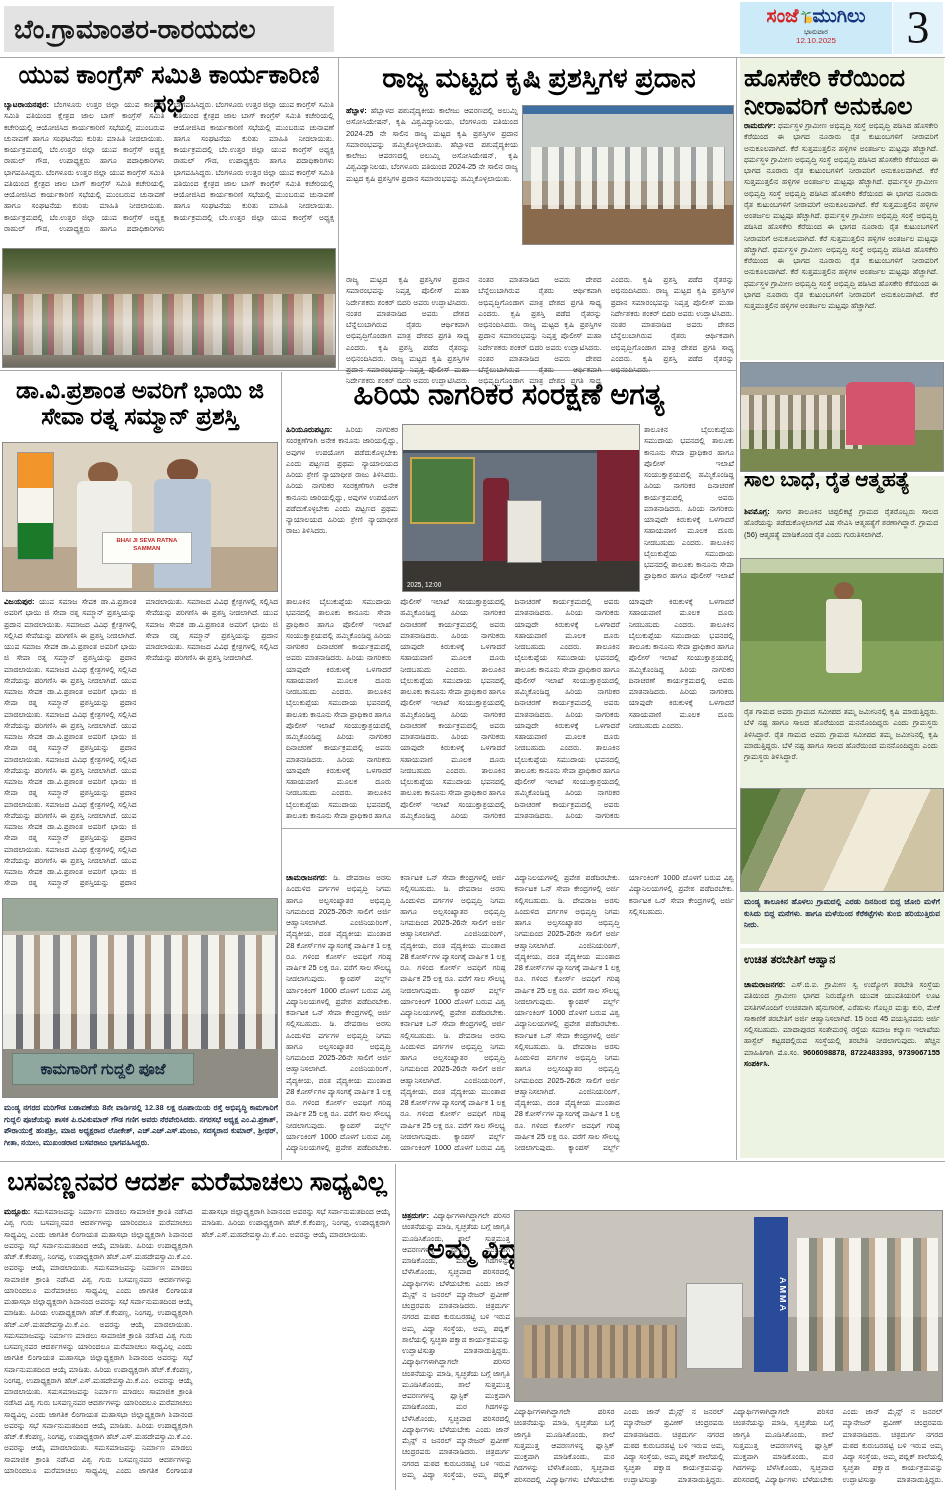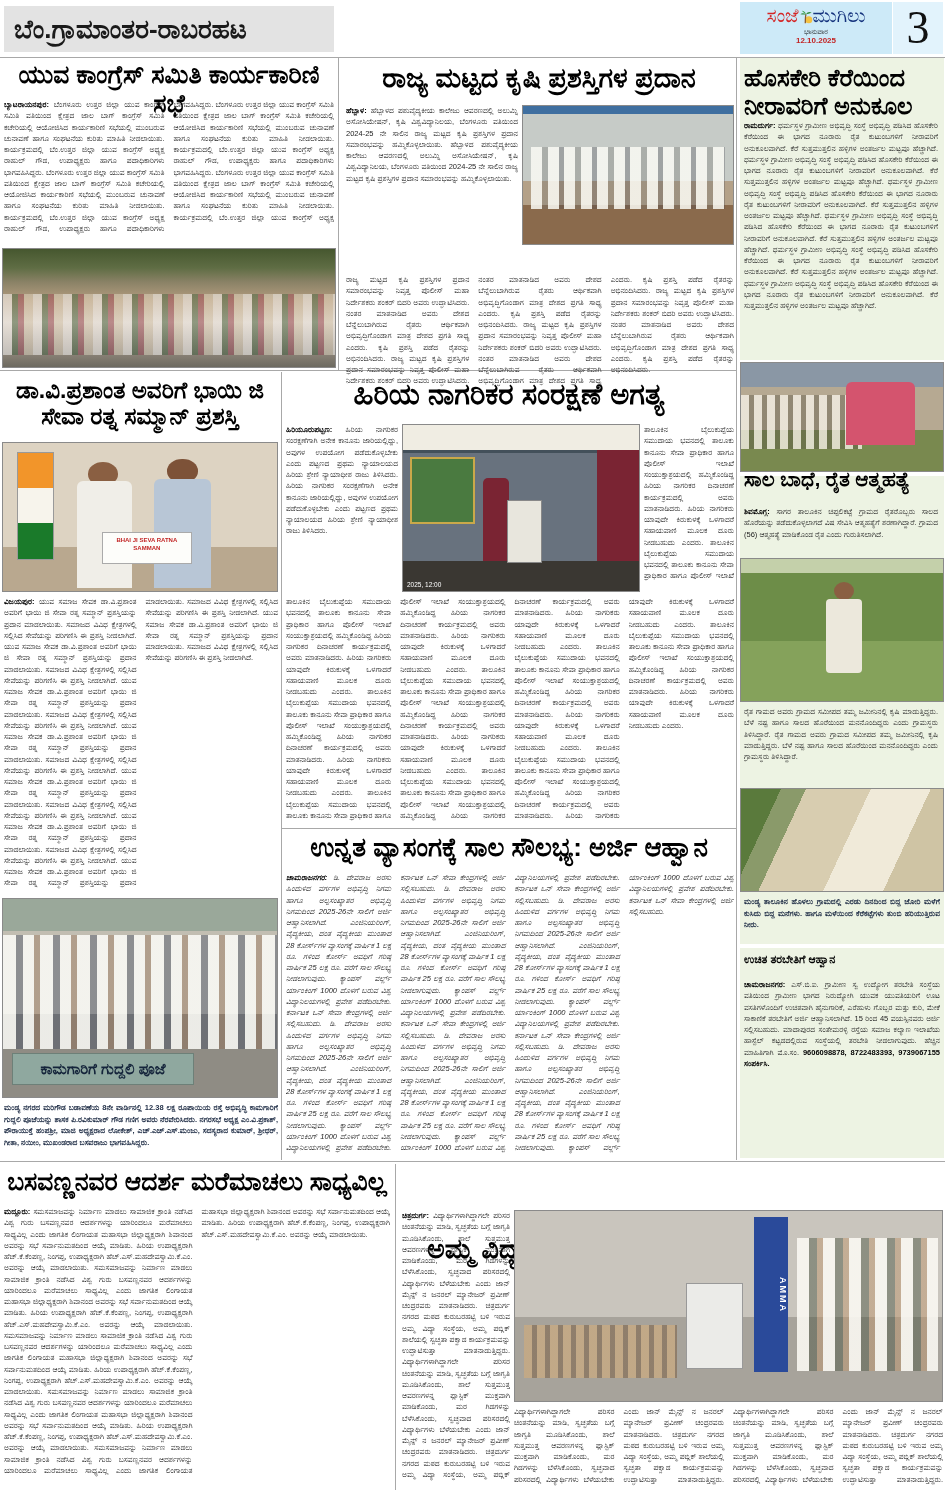--- a/index.html
+++ b/index.html
@@ -15,25 +15,25 @@
   .body-txt{position:absolute;font-size:7.5px;line-height:1.5;text-align:justify;color:#222;
             overflow:hidden;column-fill:auto;column-gap:9px;}
   .caption-txt{position:absolute;font-size:7.5px;line-height:1.55;text-align:justify;
                font-weight:bold;color:#24324a;overflow:hidden;}
   .photo{position:absolute;overflow:hidden;border:1px solid #8a8a8a;box-sizing:border-box;}
 
   
   #region-box{left:4px;top:6px;width:330px;height:46px;background:#e3e3e3;
               font-size:26px;font-weight:bold;line-height:46px;padding-left:10px;box-sizing:border-box;}
   #masthead{left:740px;top:2px;width:152px;height:52px;background:#cdeaf8;text-align:center;}
-  #masthead .title{font-size:19px;font-weight:normal;margin-top:3px;letter-spacing:0px;white-space:nowrap;}
+  #masthead .title{font-size:19px;font-weight:bold;margin-top:3px;letter-spacing:0px;white-space:nowrap;}
   #masthead .t-red{color:#d42525;}
   #masthead .t-navy{color:#15337d;}
   #masthead .day{font-size:7px;color:#111;margin-top:1px;}
-  #masthead .date{font-size:8px;color:#c22525;font-weight:bold;}
+  #masthead .date{font-size:8px;color:#c22525;font-weight:normal;}
   #pagenum-box{left:893px;top:2px;width:50px;height:52px;background:#e2f3fc;text-align:center;
                font-family:"Liberation Serif",serif;font-size:46px;line-height:52px;color:#111;}
 
   
   #ph-youth{background:
      linear-gradient(180deg,#46572f 0%,#5f6d44 16%,#8a8266 28%,#b59d80 44%,#cdbfae 62%,#9b9083 82%,#6d6a60 100%);}
   #ph-youth .stripe{position:absolute;left:0;top:38%;width:100%;height:52%;
      background:repeating-linear-gradient(90deg,rgba(255,255,255,.5) 0 9px,rgba(30,80,40,.35) 9px 15px,
      rgba(150,40,70,.35) 15px 21px,rgba(240,230,210,.4) 21px 30px);}
   #ph-award{background:linear-gradient(180deg,#3f6fa0 0 6%,#c6cbc7 6% 54%,#b4a188 54% 72%,#8a6a4c 72% 100%);}
@@ -77,21 +77,21 @@
      background:repeating-linear-gradient(90deg,rgba(250,248,242,.9) 0 12px,rgba(70,80,60,.45) 12px 20px,
      rgba(190,150,110,.5) 20px 26px);}
   #ph-amma .kids{position:absolute;left:2%;top:60%;width:36%;height:28%;
      background:repeating-linear-gradient(90deg,rgba(200,170,130,.8) 0 8px,rgba(120,90,60,.5) 8px 13px);}
 </style>
 </head>
 <body>
 
 <div id="page">
 
-  <div class="abs" id="region-box">ಬೆಂ.ಗ್ರಾಮಾಂತರ-ರಾಬರಹಟ</div>
+  <div class="abs" id="region-box">ಬೆಂ.ಗ್ರಾಮಾಂತರ-ರಾರಯದಲ</div>
 
   <div class="abs" id="masthead">
     <div class="title">
       <span class="t-red">ಸಂಜೆ</span><svg width="14" height="14" viewBox="0 0 20 20" style="vertical-align:-2px;">
           <circle cx="14" cy="14" r="5" fill="#f5c242"></circle>
           <path d="M9 19 C9 13 9 9 10 6" stroke="#8a5a2a" stroke-width="1.8" fill="none"></path>
           <path d="M10 6 C7 4 4 4 2 6 C5 6 8 7 10 6 Z" fill="#2e8b3a"></path>
           <path d="M10 6 C12 3 15 2 18 4 C15 5 12 6 10 6 Z" fill="#2e8b3a"></path>
           <path d="M10 6 C9 3 7 1 4 1 C6 3 8 5 10 6 Z" fill="#3aa34a"></path>
         </svg><span class="t-navy">ಮುಗಿಲು</span>
@@ -198,22 +198,21 @@
     <div class="podium"></div>
     <div class="stamp">2025, 12:00</div>
   </div>
   <div class="body-txt" style="left:644px;top:424px;width:90px;height:168px;column-count:1;">
     <span>ತಾಲೂಕಿನ ಬೈಲುಕುಪ್ಪೆಯ ಸಮುದಾಯ ಭವನದಲ್ಲಿ ತಾಲೂಕು ಕಾನೂನು ಸೇವಾ ಪ್ರಾಧಿಕಾರ ಹಾಗೂ ಪೊಲೀಸ್ ಇಲಾಖೆ ಸಂಯುಕ್ತಾಶ್ರಯದಲ್ಲಿ ಹಮ್ಮಿಕೊಂಡಿದ್ದ ಹಿರಿಯ ನಾಗರಿಕರ ದಿನಾಚರಣೆ ಕಾರ್ಯಕ್ರಮದಲ್ಲಿ ಅವರು ಮಾತನಾಡಿದರು. ಹಿರಿಯ ನಾಗರಿಕರು ಯಾವುದೇ ಕಿರುಕುಳಕ್ಕೆ ಒಳಗಾದರೆ ಸಹಾಯವಾಣಿ ಮೂಲಕ ದೂರು ನೀಡಬಹುದು ಎಂದರು. ತಾಲೂಕಿನ ಬೈಲುಕುಪ್ಪೆಯ ಸಮುದಾಯ ಭವನದಲ್ಲಿ ತಾಲೂಕು ಕಾನೂನು ಸೇವಾ ಪ್ರಾಧಿಕಾರ ಹಾಗೂ ಪೊಲೀಸ್ ಇಲಾಖೆ ಸಂಯುಕ್ತಾಶ್ರಯದಲ್ಲಿ ಹಮ್ಮಿಕೊಂಡಿದ್ದ ಹಿರಿಯ ನಾಗರಿಕರ ದಿನಾಚರಣೆ ಕಾರ್ಯಕ್ರಮದಲ್ಲಿ ಅವರು ಮಾತನಾಡಿದರು. ಹಿರಿಯ ನಾಗರಿಕರು ಯಾವುದೇ ಕಿರುಕುಳಕ್ಕೆ ಒಳಗಾದರೆ ಸಹಾಯವಾಣಿ ಮೂಲಕ ದೂರು ನೀಡಬಹುದು ಎಂದರು. </span>
   </div>
   <div class="body-txt" style="left:286px;top:596px;width:448px;height:228px;column-count:4;">
     <span>ತಾಲೂಕಿನ ಬೈಲುಕುಪ್ಪೆಯ ಸಮುದಾಯ ಭವನದಲ್ಲಿ ತಾಲೂಕು ಕಾನೂನು ಸೇವಾ ಪ್ರಾಧಿಕಾರ ಹಾಗೂ ಪೊಲೀಸ್ ಇಲಾಖೆ ಸಂಯುಕ್ತಾಶ್ರಯದಲ್ಲಿ ಹಮ್ಮಿಕೊಂಡಿದ್ದ ಹಿರಿಯ ನಾಗರಿಕರ ದಿನಾಚರಣೆ ಕಾರ್ಯಕ್ರಮದಲ್ಲಿ ಅವರು ಮಾತನಾಡಿದರು. ಹಿರಿಯ ನಾಗರಿಕರು ಯಾವುದೇ ಕಿರುಕುಳಕ್ಕೆ ಒಳಗಾದರೆ ಸಹಾಯವಾಣಿ ಮೂಲಕ ದೂರು ನೀಡಬಹುದು ಎಂದರು. ತಾಲೂಕಿನ ಬೈಲುಕುಪ್ಪೆಯ ಸಮುದಾಯ ಭವನದಲ್ಲಿ ತಾಲೂಕು ಕಾನೂನು ಸೇವಾ ಪ್ರಾಧಿಕಾರ ಹಾಗೂ ಪೊಲೀಸ್ ಇಲಾಖೆ ಸಂಯುಕ್ತಾಶ್ರಯದಲ್ಲಿ ಹಮ್ಮಿಕೊಂಡಿದ್ದ ಹಿರಿಯ ನಾಗರಿಕರ ದಿನಾಚರಣೆ ಕಾರ್ಯಕ್ರಮದಲ್ಲಿ ಅವರು ಮಾತನಾಡಿದರು. ಹಿರಿಯ ನಾಗರಿಕರು ಯಾವುದೇ ಕಿರುಕುಳಕ್ಕೆ ಒಳಗಾದರೆ ಸಹಾಯವಾಣಿ ಮೂಲಕ ದೂರು ನೀಡಬಹುದು ಎಂದರು. ತಾಲೂಕಿನ ಬೈಲುಕುಪ್ಪೆಯ ಸಮುದಾಯ ಭವನದಲ್ಲಿ ತಾಲೂಕು ಕಾನೂನು ಸೇವಾ ಪ್ರಾಧಿಕಾರ ಹಾಗೂ ಪೊಲೀಸ್ ಇಲಾಖೆ ಸಂಯುಕ್ತಾಶ್ರಯದಲ್ಲಿ ಹಮ್ಮಿಕೊಂಡಿದ್ದ ಹಿರಿಯ ನಾಗರಿಕರ ದಿನಾಚರಣೆ ಕಾರ್ಯಕ್ರಮದಲ್ಲಿ ಅವರು ಮಾತನಾಡಿದರು. ಹಿರಿಯ ನಾಗರಿಕರು ಯಾವುದೇ ಕಿರುಕುಳಕ್ಕೆ ಒಳಗಾದರೆ ಸಹಾಯವಾಣಿ ಮೂಲಕ ದೂರು ನೀಡಬಹುದು ಎಂದರು. ತಾಲೂಕಿನ ಬೈಲುಕುಪ್ಪೆಯ ಸಮುದಾಯ ಭವನದಲ್ಲಿ ತಾಲೂಕು ಕಾನೂನು ಸೇವಾ ಪ್ರಾಧಿಕಾರ ಹಾಗೂ ಪೊಲೀಸ್ ಇಲಾಖೆ ಸಂಯುಕ್ತಾಶ್ರಯದಲ್ಲಿ ಹಮ್ಮಿಕೊಂಡಿದ್ದ ಹಿರಿಯ ನಾಗರಿಕರ ದಿನಾಚರಣೆ ಕಾರ್ಯಕ್ರಮದಲ್ಲಿ ಅವರು ಮಾತನಾಡಿದರು. ಹಿರಿಯ ನಾಗರಿಕರು ಯಾವುದೇ ಕಿರುಕುಳಕ್ಕೆ ಒಳಗಾದರೆ ಸಹಾಯವಾಣಿ ಮೂಲಕ ದೂರು ನೀಡಬಹುದು ಎಂದರು. ತಾಲೂಕಿನ ಬೈಲುಕುಪ್ಪೆಯ ಸಮುದಾಯ ಭವನದಲ್ಲಿ ತಾಲೂಕು ಕಾನೂನು ಸೇವಾ ಪ್ರಾಧಿಕಾರ ಹಾಗೂ ಪೊಲೀಸ್ ಇಲಾಖೆ ಸಂಯುಕ್ತಾಶ್ರಯದಲ್ಲಿ ಹಮ್ಮಿಕೊಂಡಿದ್ದ ಹಿರಿಯ ನಾಗರಿಕರ ದಿನಾಚರಣೆ ಕಾರ್ಯಕ್ರಮದಲ್ಲಿ ಅವರು ಮಾತನಾಡಿದರು. ಹಿರಿಯ ನಾಗರಿಕರು ಯಾವುದೇ ಕಿರುಕುಳಕ್ಕೆ ಒಳಗಾದರೆ ಸಹಾಯವಾಣಿ ಮೂಲಕ ದೂರು ನೀಡಬಹುದು ಎಂದರು. ತಾಲೂಕಿನ ಬೈಲುಕುಪ್ಪೆಯ ಸಮುದಾಯ ಭವನದಲ್ಲಿ ತಾಲೂಕು ಕಾನೂನು ಸೇವಾ ಪ್ರಾಧಿಕಾರ ಹಾಗೂ ಪೊಲೀಸ್ ಇಲಾಖೆ ಸಂಯುಕ್ತಾಶ್ರಯದಲ್ಲಿ ಹಮ್ಮಿಕೊಂಡಿದ್ದ ಹಿರಿಯ ನಾಗರಿಕರ ದಿನಾಚರಣೆ ಕಾರ್ಯಕ್ರಮದಲ್ಲಿ ಅವರು ಮಾತನಾಡಿದರು. ಹಿರಿಯ ನಾಗರಿಕರು ಯಾವುದೇ ಕಿರುಕುಳಕ್ಕೆ ಒಳಗಾದರೆ ಸಹಾಯವಾಣಿ ಮೂಲಕ ದೂರು ನೀಡಬಹುದು ಎಂದರು. ತಾಲೂಕಿನ ಬೈಲುಕುಪ್ಪೆಯ ಸಮುದಾಯ ಭವನದಲ್ಲಿ ತಾಲೂಕು ಕಾನೂನು ಸೇವಾ ಪ್ರಾಧಿಕಾರ ಹಾಗೂ ಪೊಲೀಸ್ ಇಲಾಖೆ ಸಂಯುಕ್ತಾಶ್ರಯದಲ್ಲಿ ಹಮ್ಮಿಕೊಂಡಿದ್ದ ಹಿರಿಯ ನಾಗರಿಕರ ದಿನಾಚರಣೆ ಕಾರ್ಯಕ್ರಮದಲ್ಲಿ ಅವರು ಮಾತನಾಡಿದರು. ಹಿರಿಯ ನಾಗರಿಕರು ಯಾವುದೇ ಕಿರುಕುಳಕ್ಕೆ ಒಳಗಾದರೆ ಸಹಾಯವಾಣಿ ಮೂಲಕ ದೂರು ನೀಡಬಹುದು ಎಂದರು. ತಾಲೂಕಿನ ಬೈಲುಕುಪ್ಪೆಯ ಸಮುದಾಯ ಭವನದಲ್ಲಿ ತಾಲೂಕು ಕಾನೂನು ಸೇವಾ ಪ್ರಾಧಿಕಾರ ಹಾಗೂ ಪೊಲೀಸ್ ಇಲಾಖೆ ಸಂಯುಕ್ತಾಶ್ರಯದಲ್ಲಿ ಹಮ್ಮಿಕೊಂಡಿದ್ದ ಹಿರಿಯ ನಾಗರಿಕರ ದಿನಾಚರಣೆ ಕಾರ್ಯಕ್ರಮದಲ್ಲಿ ಅವರು ಮಾತನಾಡಿದರು. ಹಿರಿಯ ನಾಗರಿಕರು ಯಾವುದೇ ಕಿರುಕುಳಕ್ಕೆ ಒಳಗಾದರೆ ಸಹಾಯವಾಣಿ ಮೂಲಕ ದೂರು ನೀಡಬಹುದು ಎಂದರು. </span>
   </div>
 
-  <div class="art-head" style="left:284px;top:833px;width:450px;font-size:26px;">ಉನ್ನತ ವ್ಯಾಸಂಗಕ್ಕೆ ಸಾಲ ಸೌಲಭ್ಯ: ಅರ್ಜಿ ಆಹ್ವಾನ</div>
-  <div class="body-txt" style="left:286px;top:872px;width:448px;height:284px;column-count:4;font-style:italic;">
+  <div class="body-txt" style="left:286px;top:872px;width:448px;height:284px;column-count:4;">
     <span class="dateline">ಚಾಮರಾಜನಗರ:</span>
     <span>ಡಿ. ದೇವರಾಜ ಅರಸು ಹಿಂದುಳಿದ ವರ್ಗಗಳ ಅಭಿವೃದ್ಧಿ ನಿಗಮ ಹಾಗೂ ಅಲ್ಪಸಂಖ್ಯಾತರ ಅಭಿವೃದ್ಧಿ ನಿಗಮದಿಂದ 2025-26ನೇ ಸಾಲಿಗೆ ಅರ್ಜಿ ಆಹ್ವಾನಿಸಲಾಗಿದೆ. ಎಂಜಿನಿಯರಿಂಗ್, ವೈದ್ಯಕೀಯ, ದಂತ ವೈದ್ಯಕೀಯ ಮುಂತಾದ 28 ಕೋರ್ಸ್‌ಗಳ ವ್ಯಾಸಂಗಕ್ಕೆ ವಾರ್ಷಿಕ 1 ಲಕ್ಷ ರೂ. ಗಳಿಂದ ಕೋರ್ಸ್ ಅವಧಿಗೆ ಗರಿಷ್ಠ ವಾರ್ಷಿಕ 25 ಲಕ್ಷ ರೂ. ವರೆಗೆ ಸಾಲ ಸೌಲಭ್ಯ ನೀಡಲಾಗುವುದು. ಕ್ಯಾಂಪಸ್ ವರ್ಲ್ಡ್ ರ್ಯಾಂಕಿಂಗ್ 1000 ದೊಳಗೆ ಬರುವ ವಿಶ್ವ ವಿದ್ಯಾನಿಲಯಗಳಲ್ಲಿ ಪ್ರವೇಶ ಪಡೆದಿರಬೇಕು. ಕರ್ನಾಟಕ ಒನ್ ಸೇವಾ ಕೇಂದ್ರಗಳಲ್ಲಿ ಅರ್ಜಿ ಸಲ್ಲಿಸಬಹುದು. ಡಿ. ದೇವರಾಜ ಅರಸು ಹಿಂದುಳಿದ ವರ್ಗಗಳ ಅಭಿವೃದ್ಧಿ ನಿಗಮ ಹಾಗೂ ಅಲ್ಪಸಂಖ್ಯಾತರ ಅಭಿವೃದ್ಧಿ ನಿಗಮದಿಂದ 2025-26ನೇ ಸಾಲಿಗೆ ಅರ್ಜಿ ಆಹ್ವಾನಿಸಲಾಗಿದೆ. ಎಂಜಿನಿಯರಿಂಗ್, ವೈದ್ಯಕೀಯ, ದಂತ ವೈದ್ಯಕೀಯ ಮುಂತಾದ 28 ಕೋರ್ಸ್‌ಗಳ ವ್ಯಾಸಂಗಕ್ಕೆ ವಾರ್ಷಿಕ 1 ಲಕ್ಷ ರೂ. ಗಳಿಂದ ಕೋರ್ಸ್ ಅವಧಿಗೆ ಗರಿಷ್ಠ ವಾರ್ಷಿಕ 25 ಲಕ್ಷ ರೂ. ವರೆಗೆ ಸಾಲ ಸೌಲಭ್ಯ ನೀಡಲಾಗುವುದು. ಕ್ಯಾಂಪಸ್ ವರ್ಲ್ಡ್ ರ್ಯಾಂಕಿಂಗ್ 1000 ದೊಳಗೆ ಬರುವ ವಿಶ್ವ ವಿದ್ಯಾನಿಲಯಗಳಲ್ಲಿ ಪ್ರವೇಶ ಪಡೆದಿರಬೇಕು. ಕರ್ನಾಟಕ ಒನ್ ಸೇವಾ ಕೇಂದ್ರಗಳಲ್ಲಿ ಅರ್ಜಿ ಸಲ್ಲಿಸಬಹುದು. ಡಿ. ದೇವರಾಜ ಅರಸು ಹಿಂದುಳಿದ ವರ್ಗಗಳ ಅಭಿವೃದ್ಧಿ ನಿಗಮ ಹಾಗೂ ಅಲ್ಪಸಂಖ್ಯಾತರ ಅಭಿವೃದ್ಧಿ ನಿಗಮದಿಂದ 2025-26ನೇ ಸಾಲಿಗೆ ಅರ್ಜಿ ಆಹ್ವಾನಿಸಲಾಗಿದೆ. ಎಂಜಿನಿಯರಿಂಗ್, ವೈದ್ಯಕೀಯ, ದಂತ ವೈದ್ಯಕೀಯ ಮುಂತಾದ 28 ಕೋರ್ಸ್‌ಗಳ ವ್ಯಾಸಂಗಕ್ಕೆ ವಾರ್ಷಿಕ 1 ಲಕ್ಷ ರೂ. ಗಳಿಂದ ಕೋರ್ಸ್ ಅವಧಿಗೆ ಗರಿಷ್ಠ ವಾರ್ಷಿಕ 25 ಲಕ್ಷ ರೂ. ವರೆಗೆ ಸಾಲ ಸೌಲಭ್ಯ ನೀಡಲಾಗುವುದು. ಕ್ಯಾಂಪಸ್ ವರ್ಲ್ಡ್ ರ್ಯಾಂಕಿಂಗ್ 1000 ದೊಳಗೆ ಬರುವ ವಿಶ್ವ ವಿದ್ಯಾನಿಲಯಗಳಲ್ಲಿ ಪ್ರವೇಶ ಪಡೆದಿರಬೇಕು. ಕರ್ನಾಟಕ ಒನ್ ಸೇವಾ ಕೇಂದ್ರಗಳಲ್ಲಿ ಅರ್ಜಿ ಸಲ್ಲಿಸಬಹುದು. ಡಿ. ದೇವರಾಜ ಅರಸು ಹಿಂದುಳಿದ ವರ್ಗಗಳ ಅಭಿವೃದ್ಧಿ ನಿಗಮ ಹಾಗೂ ಅಲ್ಪಸಂಖ್ಯಾತರ ಅಭಿವೃದ್ಧಿ ನಿಗಮದಿಂದ 2025-26ನೇ ಸಾಲಿಗೆ ಅರ್ಜಿ ಆಹ್ವಾನಿಸಲಾಗಿದೆ. ಎಂಜಿನಿಯರಿಂಗ್, ವೈದ್ಯಕೀಯ, ದಂತ ವೈದ್ಯಕೀಯ ಮುಂತಾದ 28 ಕೋರ್ಸ್‌ಗಳ ವ್ಯಾಸಂಗಕ್ಕೆ ವಾರ್ಷಿಕ 1 ಲಕ್ಷ ರೂ. ಗಳಿಂದ ಕೋರ್ಸ್ ಅವಧಿಗೆ ಗರಿಷ್ಠ ವಾರ್ಷಿಕ 25 ಲಕ್ಷ ರೂ. ವರೆಗೆ ಸಾಲ ಸೌಲಭ್ಯ ನೀಡಲಾಗುವುದು. ಕ್ಯಾಂಪಸ್ ವರ್ಲ್ಡ್ ರ್ಯಾಂಕಿಂಗ್ 1000 ದೊಳಗೆ ಬರುವ ವಿಶ್ವ ವಿದ್ಯಾನಿಲಯಗಳಲ್ಲಿ ಪ್ರವೇಶ ಪಡೆದಿರಬೇಕು. ಕರ್ನಾಟಕ ಒನ್ ಸೇವಾ ಕೇಂದ್ರಗಳಲ್ಲಿ ಅರ್ಜಿ ಸಲ್ಲಿಸಬಹುದು. ಡಿ. ದೇವರಾಜ ಅರಸು ಹಿಂದುಳಿದ ವರ್ಗಗಳ ಅಭಿವೃದ್ಧಿ ನಿಗಮ ಹಾಗೂ ಅಲ್ಪಸಂಖ್ಯಾತರ ಅಭಿವೃದ್ಧಿ ನಿಗಮದಿಂದ 2025-26ನೇ ಸಾಲಿಗೆ ಅರ್ಜಿ ಆಹ್ವಾನಿಸಲಾಗಿದೆ. ಎಂಜಿನಿಯರಿಂಗ್, ವೈದ್ಯಕೀಯ, ದಂತ ವೈದ್ಯಕೀಯ ಮುಂತಾದ 28 ಕೋರ್ಸ್‌ಗಳ ವ್ಯಾಸಂಗಕ್ಕೆ ವಾರ್ಷಿಕ 1 ಲಕ್ಷ ರೂ. ಗಳಿಂದ ಕೋರ್ಸ್ ಅವಧಿಗೆ ಗರಿಷ್ಠ ವಾರ್ಷಿಕ 25 ಲಕ್ಷ ರೂ. ವರೆಗೆ ಸಾಲ ಸೌಲಭ್ಯ ನೀಡಲಾಗುವುದು. ಕ್ಯಾಂಪಸ್ ವರ್ಲ್ಡ್ ರ್ಯಾಂಕಿಂಗ್ 1000 ದೊಳಗೆ ಬರುವ ವಿಶ್ವ ವಿದ್ಯಾನಿಲಯಗಳಲ್ಲಿ ಪ್ರವೇಶ ಪಡೆದಿರಬೇಕು. ಕರ್ನಾಟಕ ಒನ್ ಸೇವಾ ಕೇಂದ್ರಗಳಲ್ಲಿ ಅರ್ಜಿ ಸಲ್ಲಿಸಬಹುದು. ಡಿ. ದೇವರಾಜ ಅರಸು ಹಿಂದುಳಿದ ವರ್ಗಗಳ ಅಭಿವೃದ್ಧಿ ನಿಗಮ ಹಾಗೂ ಅಲ್ಪಸಂಖ್ಯಾತರ ಅಭಿವೃದ್ಧಿ ನಿಗಮದಿಂದ 2025-26ನೇ ಸಾಲಿಗೆ ಅರ್ಜಿ ಆಹ್ವಾನಿಸಲಾಗಿದೆ. ಎಂಜಿನಿಯರಿಂಗ್, ವೈದ್ಯಕೀಯ, ದಂತ ವೈದ್ಯಕೀಯ ಮುಂತಾದ 28 ಕೋರ್ಸ್‌ಗಳ ವ್ಯಾಸಂಗಕ್ಕೆ ವಾರ್ಷಿಕ 1 ಲಕ್ಷ ರೂ. ಗಳಿಂದ ಕೋರ್ಸ್ ಅವಧಿಗೆ ಗರಿಷ್ಠ ವಾರ್ಷಿಕ 25 ಲಕ್ಷ ರೂ. ವರೆಗೆ ಸಾಲ ಸೌಲಭ್ಯ ನೀಡಲಾಗುವುದು. ಕ್ಯಾಂಪಸ್ ವರ್ಲ್ಡ್ ರ್ಯಾಂಕಿಂಗ್ 1000 ದೊಳಗೆ ಬರುವ ವಿಶ್ವ ವಿದ್ಯಾನಿಲಯಗಳಲ್ಲಿ ಪ್ರವೇಶ ಪಡೆದಿರಬೇಕು. ಕರ್ನಾಟಕ ಒನ್ ಸೇವಾ ಕೇಂದ್ರಗಳಲ್ಲಿ ಅರ್ಜಿ ಸಲ್ಲಿಸಬಹುದು. </span>
   </div>
 
   <div class="art-head" style="left:2px;top:1167px;width:390px;font-size:25px;">ಬಸವಣ್ಣನವರ ಆದರ್ಶ ಮರೆಮಾಚಲು ಸಾಧ್ಯವಿಲ್ಲ</div>
   <div class="body-txt" style="left:4px;top:1206px;width:386px;height:280px;column-count:2;">
     <span class="dateline">ಮದ್ದೂರು:</span>
     <span>ಸಮಸಮಾಜವನ್ನು ನಿರ್ಮಾಣ ಮಾಡಲು ಸಾಮಾಜಿಕ ಕ್ರಾಂತಿ ನಡೆಸಿದ ವಿಶ್ವ ಗುರು ಬಸವಣ್ಣನವರ ಆದರ್ಶಗಳನ್ನು ಯಾರಿಂದಲೂ ಮರೆಮಾಚಲು ಸಾಧ್ಯವಿಲ್ಲ ಎಂದು ಜಾಗತಿಕ ಲಿಂಗಾಯತ ಮಹಾಸಭಾ ಜಿಲ್ಲಾಧ್ಯಕ್ಷರಾಗಿ ಶಿವಾನಂದ ಅವರನ್ನು ಸಭೆ ಸರ್ವಾನುಮತದಿಂದ ಆಯ್ಕೆ ಮಾಡಿತು. ಹಿರಿಯ ಉಪಾಧ್ಯಕ್ಷರಾಗಿ ಹೆಚ್.ಕೆ.ಕೆಂಪಣ್ಣ, ನಿಂಗಪ್ಪ, ಉಪಾಧ್ಯಕ್ಷರಾಗಿ ಹೆಚ್.ಎಸ್.ಮಹದೇವಸ್ವಾಮಿ.ಕೆ.ಎಂ. ಅವರನ್ನು ಆಯ್ಕೆ ಮಾಡಲಾಯಿತು. ಸಮಸಮಾಜವನ್ನು ನಿರ್ಮಾಣ ಮಾಡಲು ಸಾಮಾಜಿಕ ಕ್ರಾಂತಿ ನಡೆಸಿದ ವಿಶ್ವ ಗುರು ಬಸವಣ್ಣನವರ ಆದರ್ಶಗಳನ್ನು ಯಾರಿಂದಲೂ ಮರೆಮಾಚಲು ಸಾಧ್ಯವಿಲ್ಲ ಎಂದು ಜಾಗತಿಕ ಲಿಂಗಾಯತ ಮಹಾಸಭಾ ಜಿಲ್ಲಾಧ್ಯಕ್ಷರಾಗಿ ಶಿವಾನಂದ ಅವರನ್ನು ಸಭೆ ಸರ್ವಾನುಮತದಿಂದ ಆಯ್ಕೆ ಮಾಡಿತು. ಹಿರಿಯ ಉಪಾಧ್ಯಕ್ಷರಾಗಿ ಹೆಚ್.ಕೆ.ಕೆಂಪಣ್ಣ, ನಿಂಗಪ್ಪ, ಉಪಾಧ್ಯಕ್ಷರಾಗಿ ಹೆಚ್.ಎಸ್.ಮಹದೇವಸ್ವಾಮಿ.ಕೆ.ಎಂ. ಅವರನ್ನು ಆಯ್ಕೆ ಮಾಡಲಾಯಿತು. ಸಮಸಮಾಜವನ್ನು ನಿರ್ಮಾಣ ಮಾಡಲು ಸಾಮಾಜಿಕ ಕ್ರಾಂತಿ ನಡೆಸಿದ ವಿಶ್ವ ಗುರು ಬಸವಣ್ಣನವರ ಆದರ್ಶಗಳನ್ನು ಯಾರಿಂದಲೂ ಮರೆಮಾಚಲು ಸಾಧ್ಯವಿಲ್ಲ ಎಂದು ಜಾಗತಿಕ ಲಿಂಗಾಯತ ಮಹಾಸಭಾ ಜಿಲ್ಲಾಧ್ಯಕ್ಷರಾಗಿ ಶಿವಾನಂದ ಅವರನ್ನು ಸಭೆ ಸರ್ವಾನುಮತದಿಂದ ಆಯ್ಕೆ ಮಾಡಿತು. ಹಿರಿಯ ಉಪಾಧ್ಯಕ್ಷರಾಗಿ ಹೆಚ್.ಕೆ.ಕೆಂಪಣ್ಣ, ನಿಂಗಪ್ಪ, ಉಪಾಧ್ಯಕ್ಷರಾಗಿ ಹೆಚ್.ಎಸ್.ಮಹದೇವಸ್ವಾಮಿ.ಕೆ.ಎಂ. ಅವರನ್ನು ಆಯ್ಕೆ ಮಾಡಲಾಯಿತು. ಸಮಸಮಾಜವನ್ನು ನಿರ್ಮಾಣ ಮಾಡಲು ಸಾಮಾಜಿಕ ಕ್ರಾಂತಿ ನಡೆಸಿದ ವಿಶ್ವ ಗುರು ಬಸವಣ್ಣನವರ ಆದರ್ಶಗಳನ್ನು ಯಾರಿಂದಲೂ ಮರೆಮಾಚಲು ಸಾಧ್ಯವಿಲ್ಲ ಎಂದು ಜಾಗತಿಕ ಲಿಂಗಾಯತ ಮಹಾಸಭಾ ಜಿಲ್ಲಾಧ್ಯಕ್ಷರಾಗಿ ಶಿವಾನಂದ ಅವರನ್ನು ಸಭೆ ಸರ್ವಾನುಮತದಿಂದ ಆಯ್ಕೆ ಮಾಡಿತು. ಹಿರಿಯ ಉಪಾಧ್ಯಕ್ಷರಾಗಿ ಹೆಚ್.ಕೆ.ಕೆಂಪಣ್ಣ, ನಿಂಗಪ್ಪ, ಉಪಾಧ್ಯಕ್ಷರಾಗಿ ಹೆಚ್.ಎಸ್.ಮಹದೇವಸ್ವಾಮಿ.ಕೆ.ಎಂ. ಅವರನ್ನು ಆಯ್ಕೆ ಮಾಡಲಾಯಿತು. ಸಮಸಮಾಜವನ್ನು ನಿರ್ಮಾಣ ಮಾಡಲು ಸಾಮಾಜಿಕ ಕ್ರಾಂತಿ ನಡೆಸಿದ ವಿಶ್ವ ಗುರು ಬಸವಣ್ಣನವರ ಆದರ್ಶಗಳನ್ನು ಯಾರಿಂದಲೂ ಮರೆಮಾಚಲು ಸಾಧ್ಯವಿಲ್ಲ ಎಂದು ಜಾಗತಿಕ ಲಿಂಗಾಯತ ಮಹಾಸಭಾ ಜಿಲ್ಲಾಧ್ಯಕ್ಷರಾಗಿ ಶಿವಾನಂದ ಅವರನ್ನು ಸಭೆ ಸರ್ವಾನುಮತದಿಂದ ಆಯ್ಕೆ ಮಾಡಿತು. ಹಿರಿಯ ಉಪಾಧ್ಯಕ್ಷರಾಗಿ ಹೆಚ್.ಕೆ.ಕೆಂಪಣ್ಣ, ನಿಂಗಪ್ಪ, ಉಪಾಧ್ಯಕ್ಷರಾಗಿ ಹೆಚ್.ಎಸ್.ಮಹದೇವಸ್ವಾಮಿ.ಕೆ.ಎಂ. ಅವರನ್ನು ಆಯ್ಕೆ ಮಾಡಲಾಯಿತು. </span>
   </div>
 

